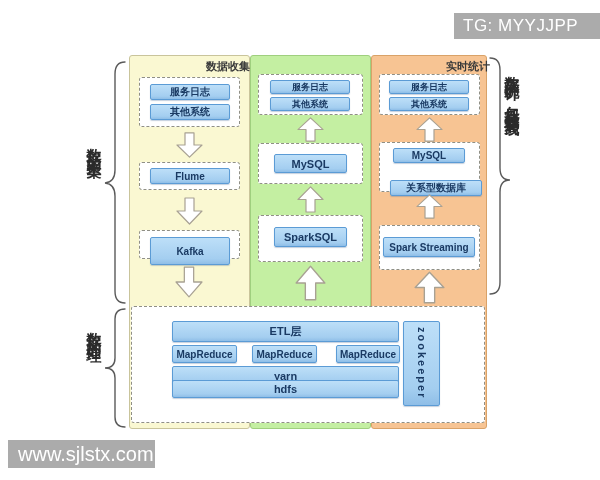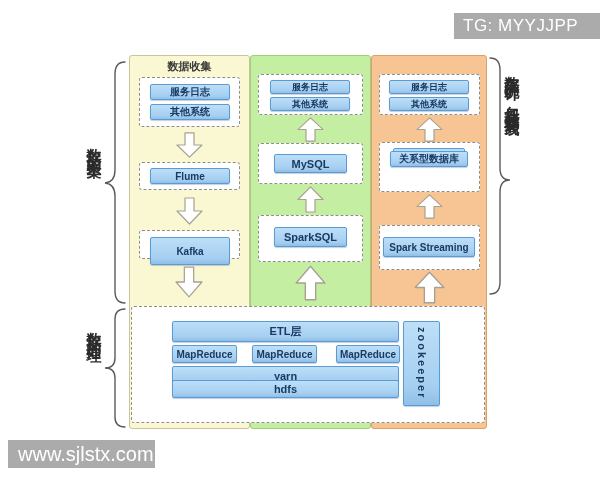--- a/index.html
+++ b/index.html
@@ -9,21 +9,21 @@
 
   .graytag{position:absolute;background:#ABABAB;color:#ffffff;
            display:flex;align-items:center;box-sizing:border-box;}
   .badge{left:454px;top:13px;width:146px;height:26px;font-size:17px;padding-left:9px;letter-spacing:.5px;}
   .watermark{left:8px;top:440px;width:147px;height:28px;font-size:20px;padding-left:10px;}
 
   .col{position:absolute;top:55px;height:374px;border-radius:3px;box-sizing:border-box;}
   .col1{left:129px;width:121px;background:#FAF8D2;border:1px solid #C9C49B;}
   .col2{left:250px;width:121px;background:#C4EFA2;border:1px solid #9FCF7E;}
   .col3{left:371px;width:116px;background:#F7C493;border:1px solid #D9A268;}
-  .col-title{position:absolute;width:121px;text-align:center;font-size:11px;font-weight:bold;color:#3a3a3a;}
+  .col-title{position:absolute;width:121px;text-align:right;font-size:11px;font-weight:bold;color:#3a3a3a;}
 
   .dashed{position:absolute;background:#ffffff;border:1px dashed #8f8f85;border-radius:3px;box-sizing:border-box;}
   .bluebox{position:absolute;box-sizing:border-box;border:1px solid #5B9BD5;border-radius:2px;
            background:linear-gradient(180deg,#BDDFF8 0%,#A4CEF0 80%,#8FBEE7 100%);
            color:#1A3A63;font-weight:bold;display:flex;align-items:center;justify-content:center;
            box-shadow:0 1px 1px rgba(90,120,160,.35);}
   .fs9{font-size:9px;}.fs10{font-size:10px;}.fs11{font-size:11px;}
   .arrow{position:absolute;}
   .arrow polygon{fill:#ffffff;stroke:#A8A193;stroke-width:1.2;stroke-linejoin:round;}
   .brace{position:absolute;}
@@ -39,20 +39,21 @@
 <div class="page">
 
   <div class="graytag badge">TG: MYYJJPP</div>
   <div class="graytag watermark">www.sjlstx.com</div>
 
   <div class="col col1"></div>
   <div class="col col2"></div>
   <div class="col col3"></div>
 
   <div class="col-title" style="left:129px;top:59px">数据收集</div>
+  <div class="col-title" style="left:369px;top:59px">实时统计</div>
 
   <div class="dashed" style="left:139px;top:77px;width:101px;height:50px"></div>
   <div class="bluebox fs10" style="left:150px;top:84px;width:80px;height:16px">服务日志</div>
   <div class="bluebox fs10" style="left:150px;top:104px;width:80px;height:16px">其他系统</div>
 
   <svg class="arrow" style="left:176px;top:132px" width="27" height="26" viewBox="0 0 27 28" preserveAspectRatio="none">
       <polygon points="9,1 18,1 18,14 26,14 13.5,27 1,14 9,14"></polygon>
     </svg>
 
   <div class="dashed" style="left:139px;top:162px;width:101px;height:28px"></div>
@@ -94,21 +95,21 @@
   <div class="dashed" style="left:379px;top:74px;width:101px;height:41px"></div>
   <div class="bluebox fs9" style="left:389px;top:80px;width:80px;height:14px">服务日志</div>
   <div class="bluebox fs9" style="left:389px;top:97px;width:80px;height:14px">其他系统</div>
 
   <svg class="arrow" style="left:416px;top:117px" width="27" height="25" viewBox="0 0 27 28" preserveAspectRatio="none">
       <polygon points="13.5,1 26,14 18,14 18,27 9,27 9,14 1,14"></polygon>
     </svg>
 
   <div class="dashed" style="left:379px;top:142px;width:101px;height:50px"></div>
   <div class="bluebox fs10" style="left:393px;top:148px;width:72px;height:15px">MySQL</div>
-  <div class="bluebox fs10" style="left:390px;top:151px;width:78px;height:16px">关系型数据库</div>
+  <div class="bluebox fs10" style="left:390px;top:180px;width:92px;height:16px">关系型数据库</div>
 
   <svg class="arrow" style="left:416px;top:194px" width="27" height="25" viewBox="0 0 27 28" preserveAspectRatio="none">
       <polygon points="13.5,1 26,14 18,14 18,27 9,27 9,14 1,14"></polygon>
     </svg>
 
   <div class="dashed" style="left:379px;top:225px;width:101px;height:45px"></div>
   <div class="bluebox fs10" style="left:383px;top:237px;width:92px;height:20px">Spark Streaming</div>
 
   <svg class="arrow" style="left:414px;top:271px" width="31" height="33" viewBox="0 0 27 28" preserveAspectRatio="none">
       <polygon points="13.5,1 26,14 18,14 18,27 9,27 9,14 1,14"></polygon>

